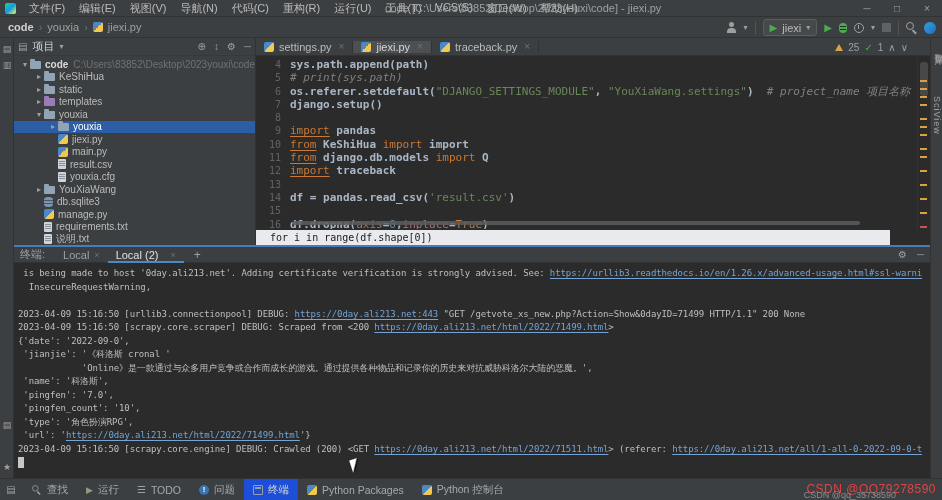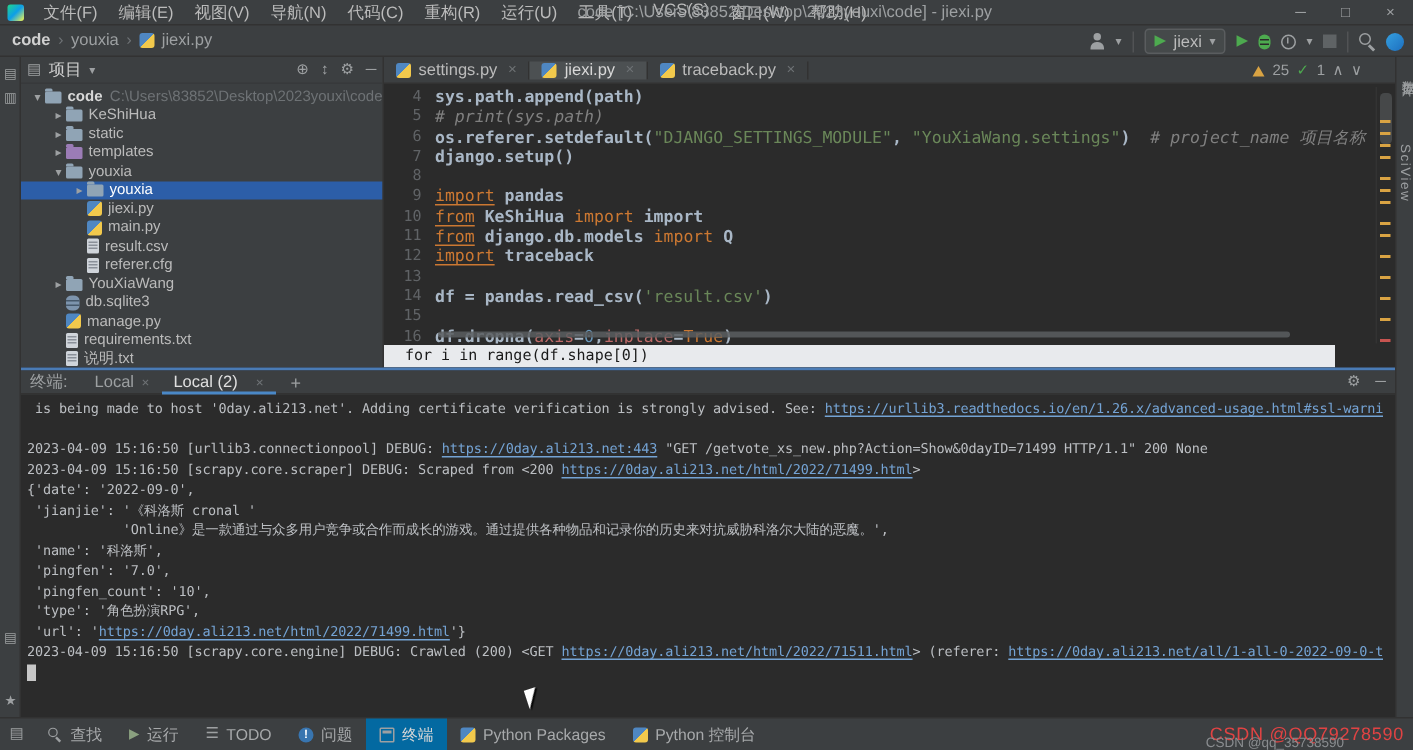--- a/index.html
+++ b/index.html
@@ -130,21 +130,21 @@
            line-height:13.5px;color:var(--console-text);}
   .conline{white-space:pre;height:13.5px;}
   .clink{color:var(--link);text-decoration:underline;text-underline-offset:2px;}
   .ccursor{display:inline-block;width:6px;height:11px;background:#c7c7c7;vertical-align:middle;}
 
   
   .statusbar{position:absolute;left:0;top:478px;width:942px;height:22px;background:var(--bg-chrome);
              border-top:1px solid var(--border);display:flex;align-items:center;font-size:10.5px;color:#a7a9ab;}
   .sb-corner{width:22px;display:flex;justify-content:center;color:var(--text-dim);font-size:10px;}
   .sb-item{display:flex;align-items:center;gap:5px;height:22px;padding:0 9px;}
-  .sb-item.active{background:#0369a1;color:#d5d5d5;}
+  .sb-item.active{background:#1d4ed8;color:#d5d5d5;}
   .sb-ic{flex:none;}
   .sb-run{color:#8aa07f;font-size:9px;}
   .sb-todo{color:var(--text-dim);font-size:10px;}
   .sb-prob{width:10px;height:10px;border-radius:50%;background:#3875b0;color:#fff;font-size:8px;display:flex;
            align-items:center;justify-content:center;font-weight:bold;}
   .sb-term{width:10px;height:10px;border:1px solid #9da0a2;border-radius:1px;position:relative;}
   .sb-term::before{content:"";position:absolute;left:1px;top:1px;right:1px;height:2px;background:#9da0a2;}
 
   
   .watermark-main{position:absolute;right:6px;bottom:4px;font-size:12px;color:#ef4444;opacity:.92;
@@ -273,21 +273,21 @@
           <span class="tlabel">main.py</span>
         </div>
         <div class="trow">
           <span class="tarrow" style="margin-left: 34px;"></span>
           <span class="ticon ic-file"></span>
           <span class="tlabel">result.csv</span>
         </div>
         <div class="trow">
           <span class="tarrow" style="margin-left: 34px;"></span>
           <span class="ticon ic-file"></span>
-          <span class="tlabel">referer.cfg</span>
+          <span class="tlabel">youxia.cfg</span>
         </div>
         <div class="trow">
           <span class="tarrow" style="margin-left: 20px;">▸</span>
           <span class="ticon ic-folder"></span>
           <span class="tlabel">YouXiaWang</span>
         </div>
         <div class="trow">
           <span class="tarrow" style="margin-left: 20px;"></span>
           <span class="ticon ic-db"></span>
           <span class="tlabel">db.sqlite3</span>
@@ -391,20 +391,21 @@
           </span>
         </span>
       <span class="tplus">+</span>
       <span class="term-right">
         <span>⚙</span>
         <span>─</span>
       </span>
     </div>
     <div class="console">
         <div class="conline"><span> is being made to host '0day.ali213.net'. Adding certificate verification is strongly advised. See: </span><span class="clink">https://urllib3.readthedocs.io/en/1.26.x/advanced-usage.html#ssl-warnings</span></div>
+        <div class="conline"><span>  InsecureRequestWarning,</span></div>
         <div class="conline">&nbsp;</div>
         <div class="conline"><span>2023-04-09 15:16:50 [urllib3.connectionpool] DEBUG: </span><span class="clink">https://0day.ali213.net:443</span><span> "GET /getvote_xs_new.php?Action=Show&amp;0dayID=71499 HTTP/1.1" 200 None</span></div>
         <div class="conline"><span>2023-04-09 15:16:50 [scrapy.core.scraper] DEBUG: Scraped from &lt;200 </span><span class="clink">https://0day.ali213.net/html/2022/71499.html</span><span>&gt;</span></div>
         <div class="conline"><span>{'date': '2022-09-0',</span></div>
         <div class="conline"><span> 'jianjie': '《科洛斯 cronal '</span></div>
         <div class="conline"><span>            'Online》是一款通过与众多用户竞争或合作而成长的游戏。通过提供各种物品和记录你的历史来对抗威胁科洛尔大陆的恶魔。',</span></div>
         <div class="conline"><span> 'name': '科洛斯',</span></div>
         <div class="conline"><span> 'pingfen': '7.0',</span></div>
         <div class="conline"><span> 'pingfen_count': '10',</span></div>
         <div class="conline"><span> 'type': '角色扮演RPG',</span></div>

